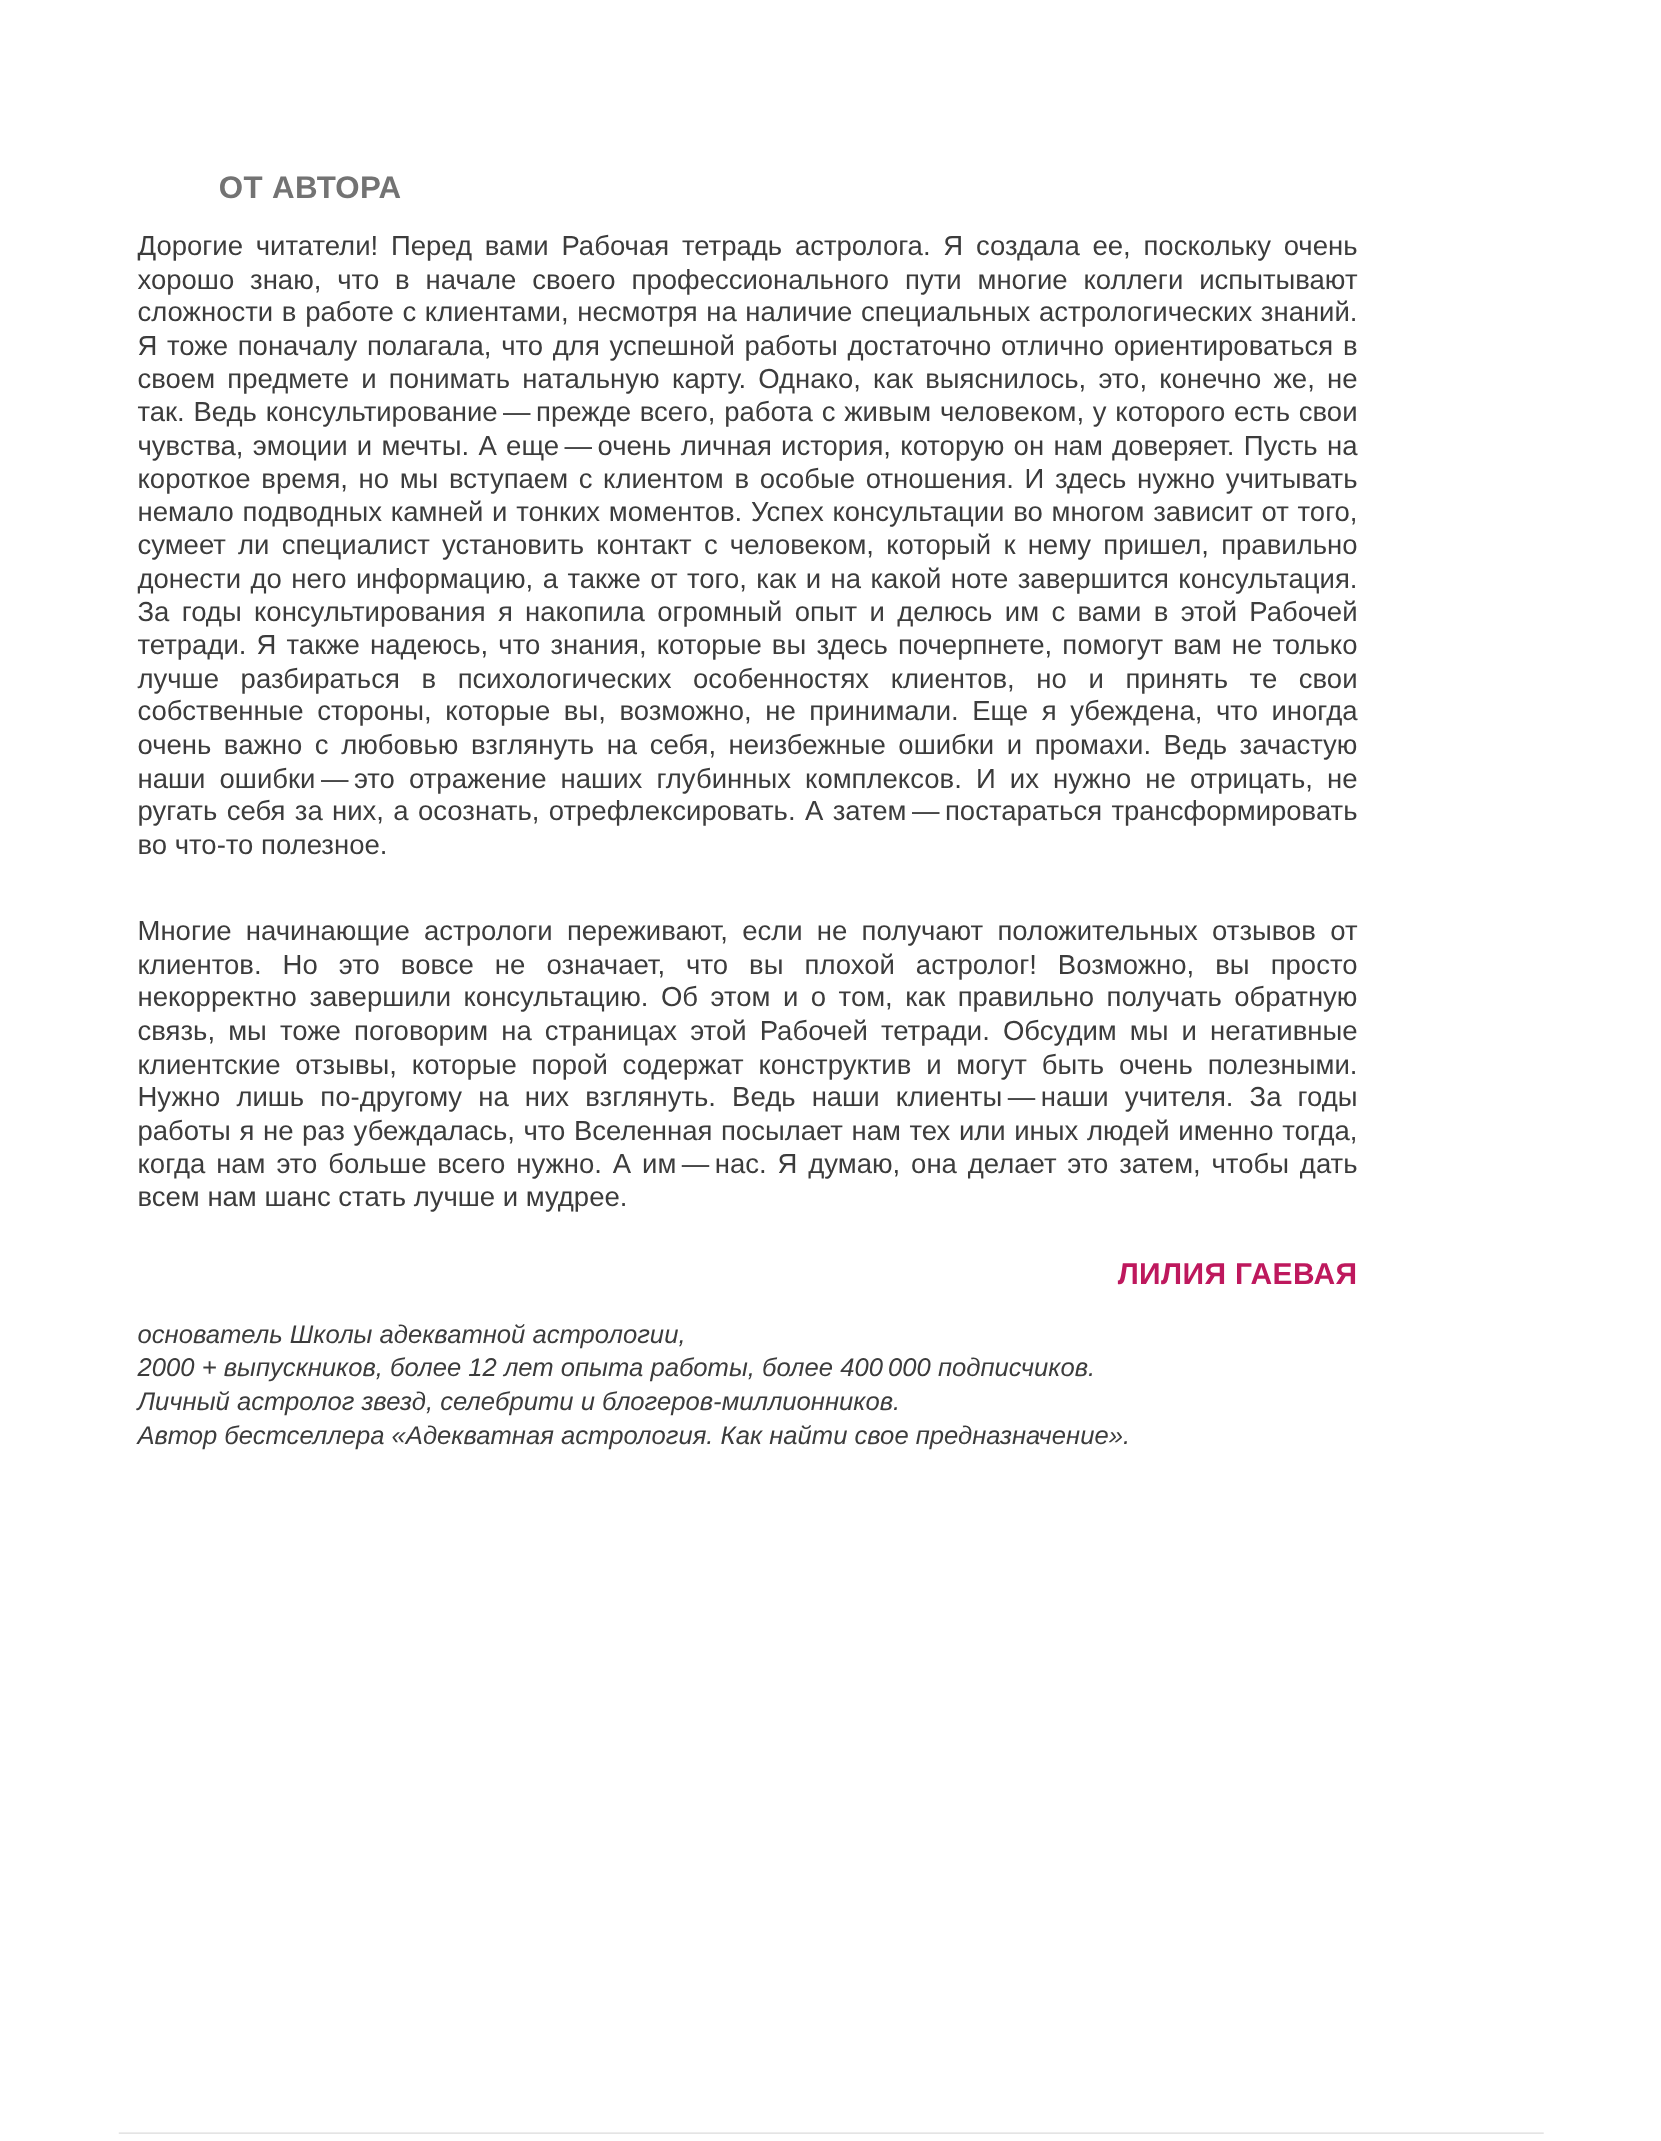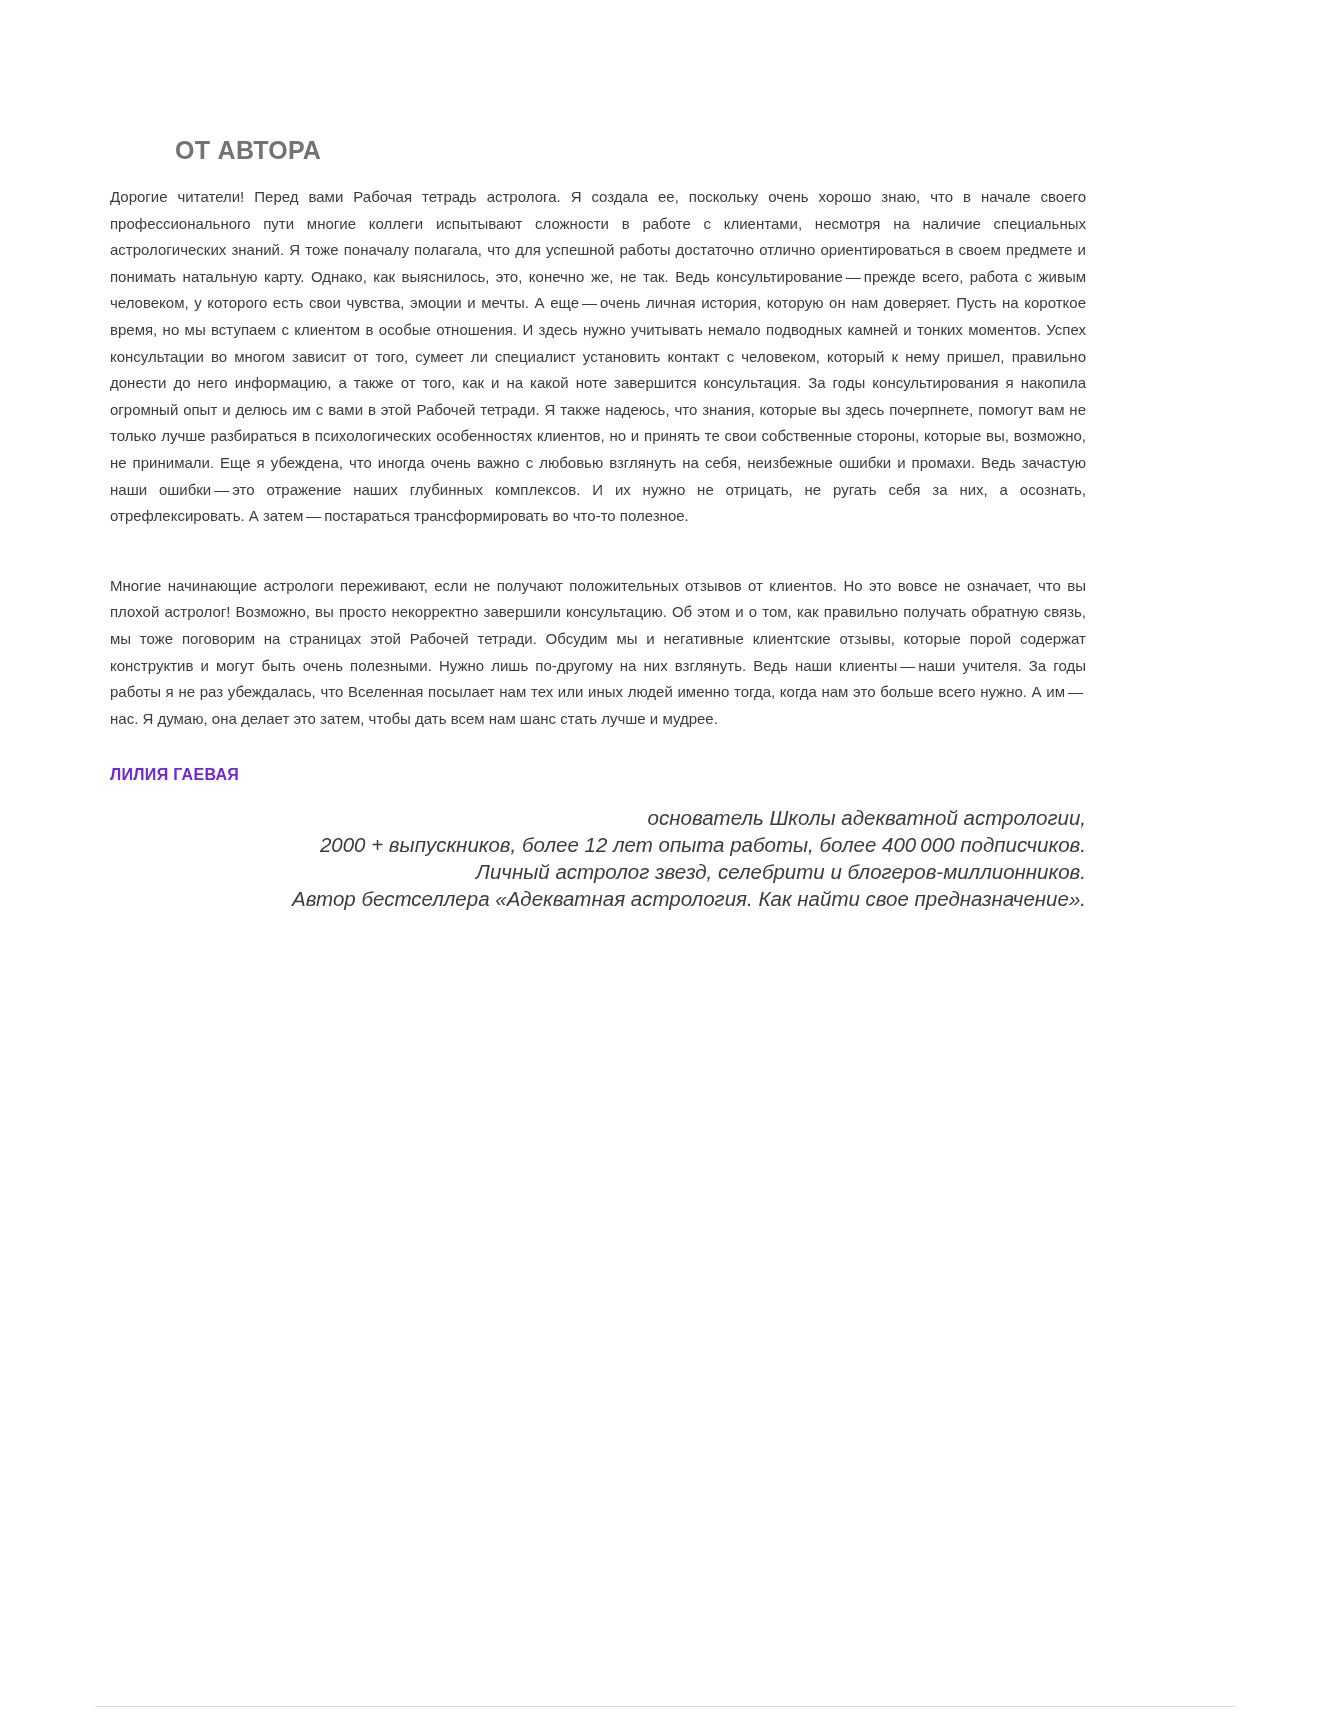--- a/index.html
+++ b/index.html
@@ -22,35 +22,36 @@
   .title {
     margin-left: 65px;
     margin-top: 136px;
     font-size: 25px;
     font-weight: 700;
     letter-spacing: 0.3px;
     color: #737373;
   }
   .body-text {
     margin-top: 19px;
-    font-size: 15px;
+    font-size: 22px;
     line-height: 26.6px;
     text-align: justify;
   }
   .body-text p + p { margin-top: 43px; }
   .author-name {
     margin-top: 34px;
-    font-size: 16px;
+    text-align: right;
+    font-size: 24px;
     font-weight: 700;
     letter-spacing: 0.3px;
-    color: #6d28d9;
+    color: #be185d;
   }
   .credits {
     margin-top: 20px;
-    text-align: right;
+    text-align: left;
     font-style: italic;
     font-size: 20.5px;
     line-height: 27px;
   }
   .bottom-line {
     position: absolute;
     left: 95px;
     right: 94px;
     bottom: 6px;
     border-bottom: 1px solid #dcdcdc;

